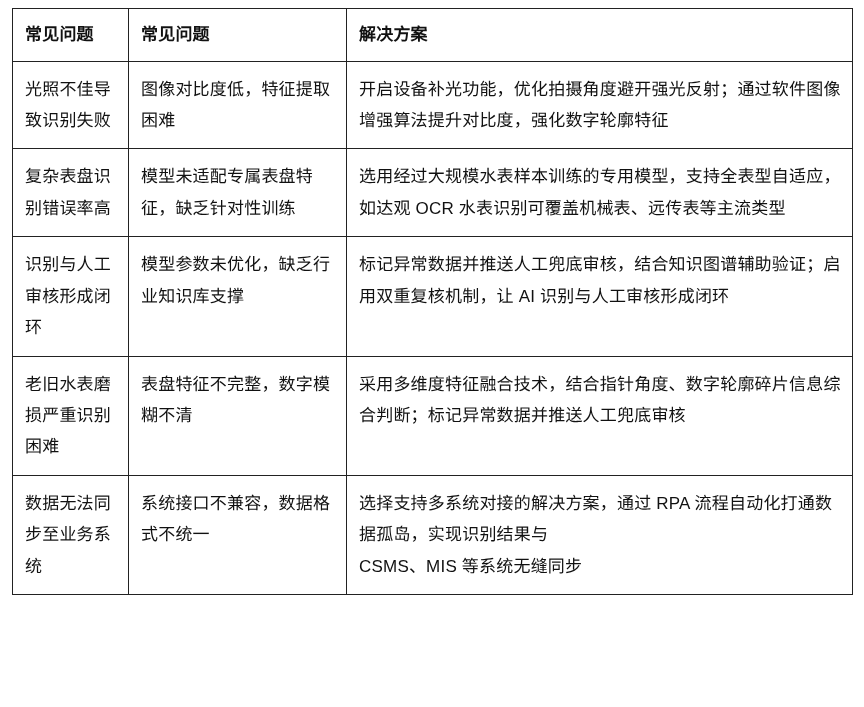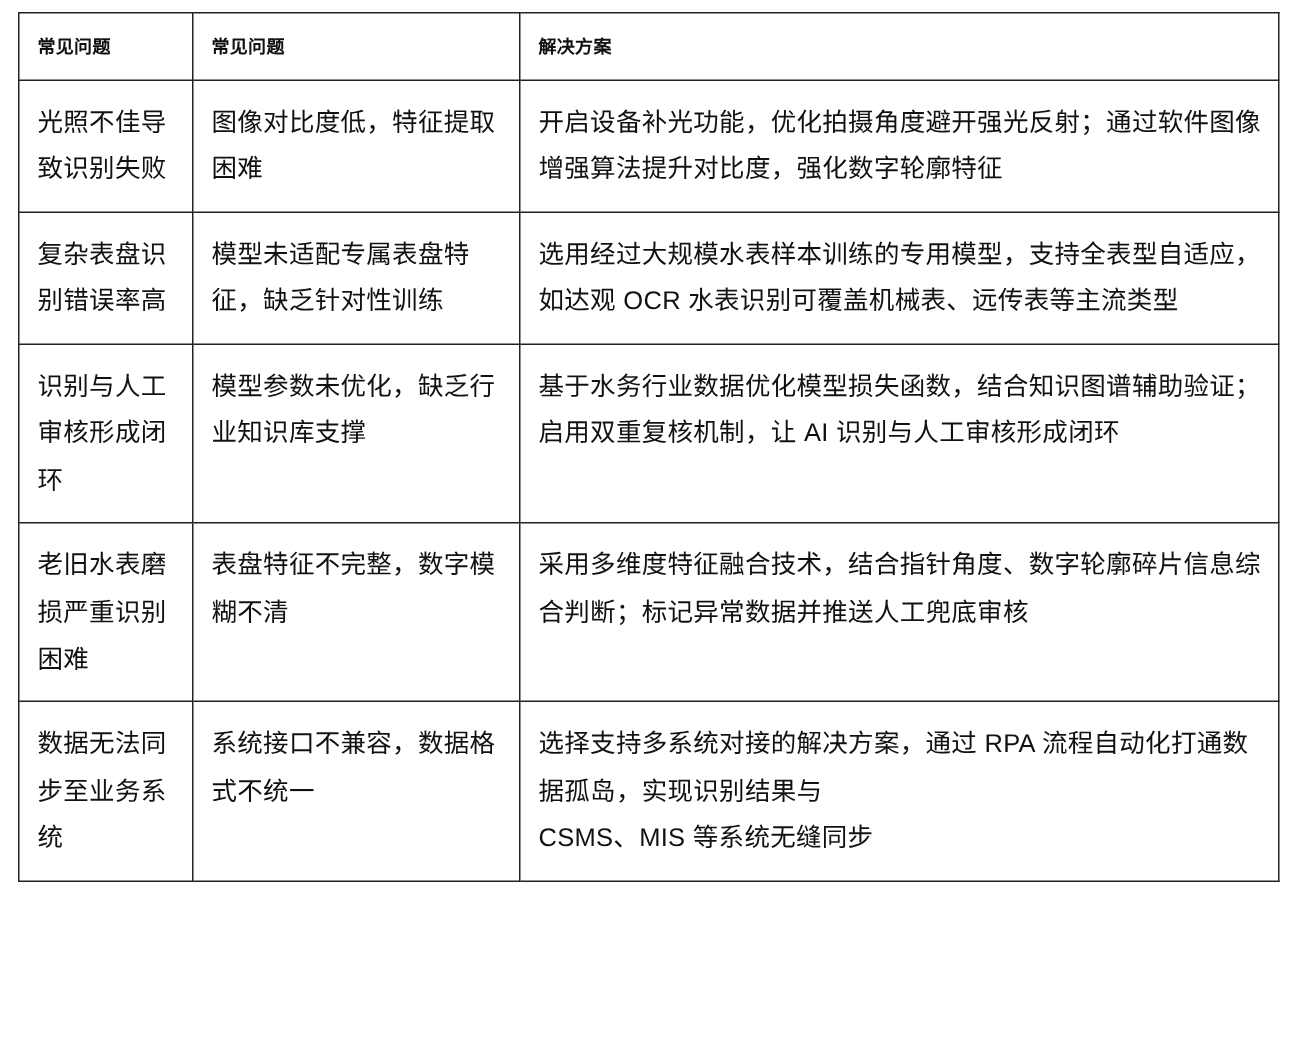--- a/index.html
+++ b/index.html
@@ -32,21 +32,21 @@
     vertical-align: top;
     text-align: left;
     padding: 12px 10px 12px 12px;
     font-size: 17px;
     line-height: 1.85;
     letter-spacing: 0.2px;
     word-break: break-word;
   }
   table.faq-table thead th {
     font-weight: bold;
-    font-size: 12px;
+    font-size: 17px;
     padding-top: 13px;
     padding-bottom: 13px;
     line-height: 1.5;
   }
   col.c1 { width: 116px; }
   col.c2 { width: 218px; }
   col.c3 { width: 506px; }
   td.cell-issue,
   th.head-issue {
     padding-left: 12px;
@@ -105,21 +105,21 @@
           </td>
       </tr>
       <tr>
         <td class="cell-issue">
             <span class="cell-text">识别与人工审核形成闭环</span>
           </td>
         <td class="cell-cause">
             <span class="cell-text">模型参数未优化，缺乏行业知识库支撑</span>
           </td>
         <td class="cell-solution">
-            <span class="cell-text">基于水务行业数据优化模型损失函数，结合知识图谱辅助验证；启用双重复核机制，让 AI 识别与人工审核形成闭环</span>
+            <span class="cell-text">标记异常数据并推送人工兜底审核，结合知识图谱辅助验证；启用双重复核机制，让 AI 识别与人工审核形成闭环</span>
           </td>
       </tr>
       <tr>
         <td class="cell-issue">
             <span class="cell-text">老旧水表磨损严重识别困难</span>
           </td>
         <td class="cell-cause">
             <span class="cell-text">表盘特征不完整，数字模糊不清</span>
           </td>
         <td class="cell-solution">

